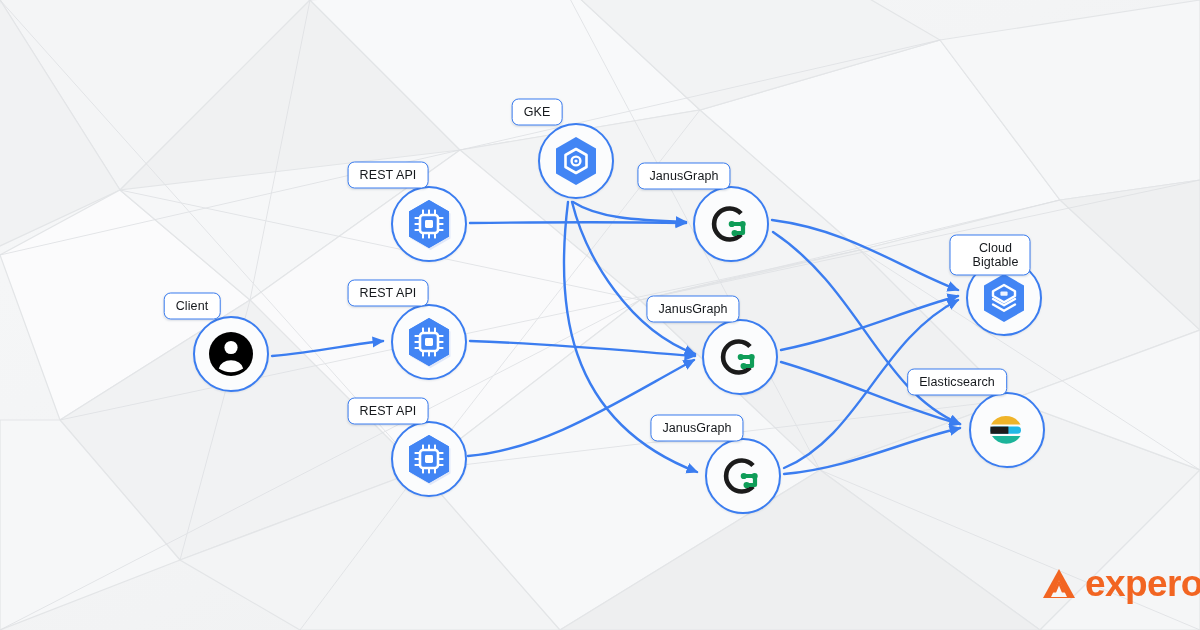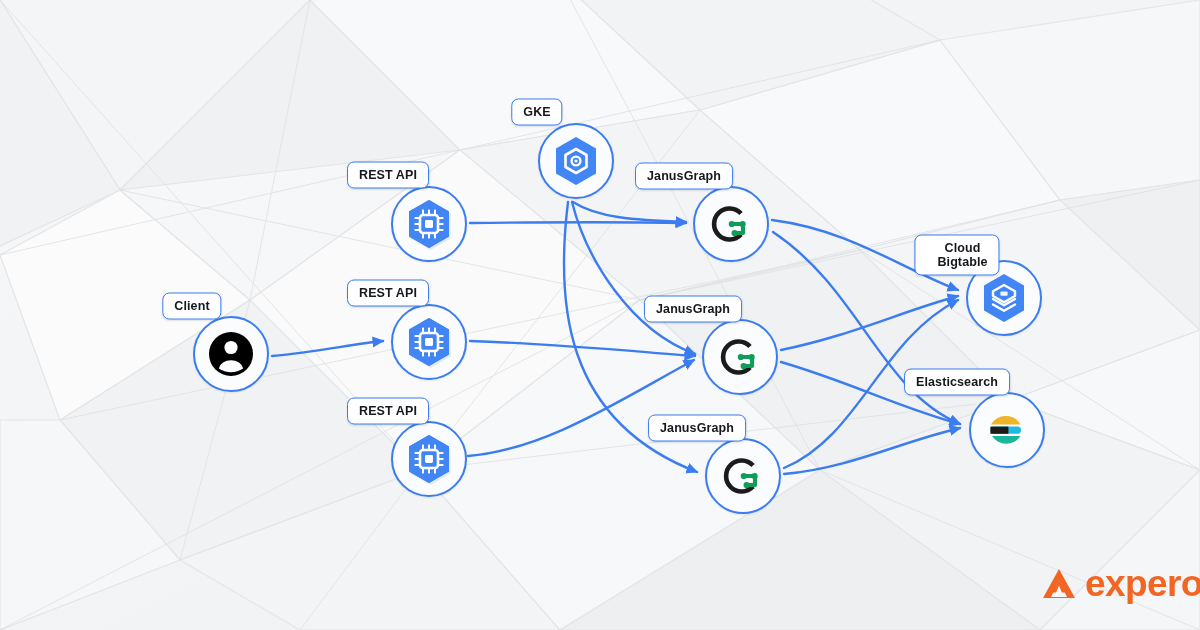--- a/index.html
+++ b/index.html
@@ -20,21 +20,21 @@
     box-sizing:border-box;
     display:flex;align-items:center;justify-content:center;
     box-shadow:0 1px 2px rgba(40,60,90,.10);
   }
   .disc svg{display:block;}
 
   .lbl{
     position:absolute;transform:translate(-50%,-50%);
     background:#ffffff;border:1.6px solid #3b7df0;border-radius:7px;
     padding:5px 11px 6px;
-    font-size:12.5px;font-weight:bold;color:#15181c;
+    font-size:12.5px;font-weight:normal;color:#15181c;
     letter-spacing:.1px;line-height:1.12;text-align:center;
     white-space:pre-line;
     box-shadow:0 1px 2px rgba(40,60,90,.13);
   }
 
   #logo{position:absolute;left:1042px;top:565px;display:flex;align-items:center;gap:9px;}
   #logo .wm{font-size:37px;font-weight:bold;color:#f26522;letter-spacing:-.6px;line-height:1;}
 </style>
 </head>
 <body>
@@ -243,21 +243,21 @@
         <div class="disc">
           <svg width="56" height="56" viewBox="0 0 56 56">
             <path d="M28 4 L48 15.5 L48 40.5 L28 52 L8 40.5 L8 15.5 Z" fill="#4285f4"></path>
             <path d="M28 15 L39 21.3 L39 26 L28 32.3 L17 26 L17 21.3 Z" fill="none" stroke="#fff" stroke-width="2.4" stroke-linejoin="round"></path>
             <path d="M17 29 L28 35.3 L39 29" fill="none" stroke="#fff" stroke-width="2.4" stroke-linecap="round" stroke-linejoin="round"></path>
             <path d="M17 34.5 L28 40.8 L39 34.5" fill="none" stroke="#fff" stroke-width="2.4" stroke-linecap="round" stroke-linejoin="round"></path>
             <rect x="24.4" y="21.6" width="7.2" height="4.2" rx="1" fill="#fff" opacity=".92"></rect>
           </svg>
         </div>
       </div>
-      <div class="lbl" style="left: 957px; top: 255px; padding-left: 22px;">Cloud
+      <div class="lbl" style="left: 990px; top: 255px; padding-left: 22px;">Cloud
 Bigtable</div>
       <div class="node" style="left: 1007px; top: 430px;">
         <div class="disc">
           <svg width="56" height="56" viewBox="0 0 56 56">
             <path d="M12 22.5 A17 17 0 0 1 41.5 22.5 Z" fill="#f0b429"></path>
             <path d="M13 34 A17 17 0 0 0 41.5 34 Z" fill="#1cb49a"></path>
             <rect x="11.4" y="24.6" width="30.6" height="7.2" rx="3.6" fill="#22b8e6"></rect>
             <rect x="11.4" y="24.6" width="18" height="7.2" fill="#1b1b1b"></rect>
           </svg>
         </div>

